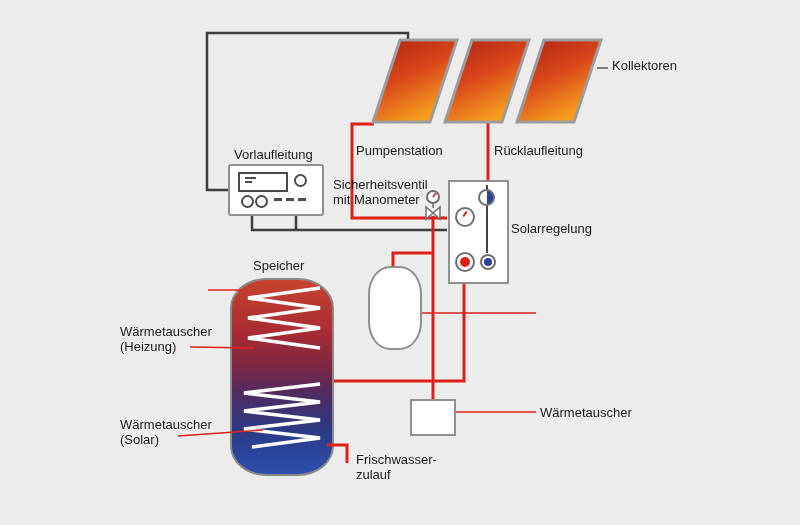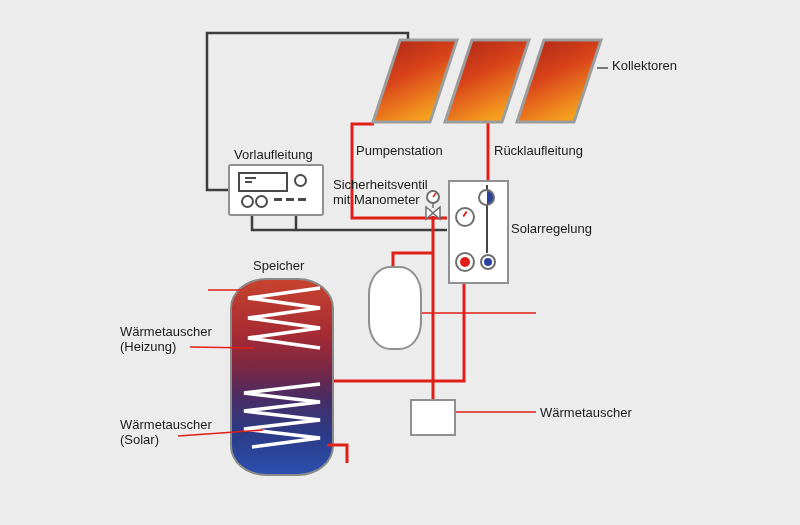--- a/index.html
+++ b/index.html
@@ -170,14 +170,18 @@
   <div class="label" style="left:253px;top:258px">Speicher</div>
   <div class="label" style="left:120px;top:324px">
     <span class="ln">Wärmetauscher</span>
     <span class="ln">(Heizung)</span>
   </div>
   <div class="label" style="left:120px;top:417px">
     <span class="ln">Wärmetauscher</span>
     <span class="ln">(Solar)</span>
   </div>
   <div class="label" style="left:540px;top:405px">Wärmetauscher</div>
+  <div class="label" style="left:356px;top:452px">
+    <span class="ln">Frischwasser-</span>
+    <span class="ln">zulauf</span>
+  </div>
 
 </div>
 
 </body></html>

